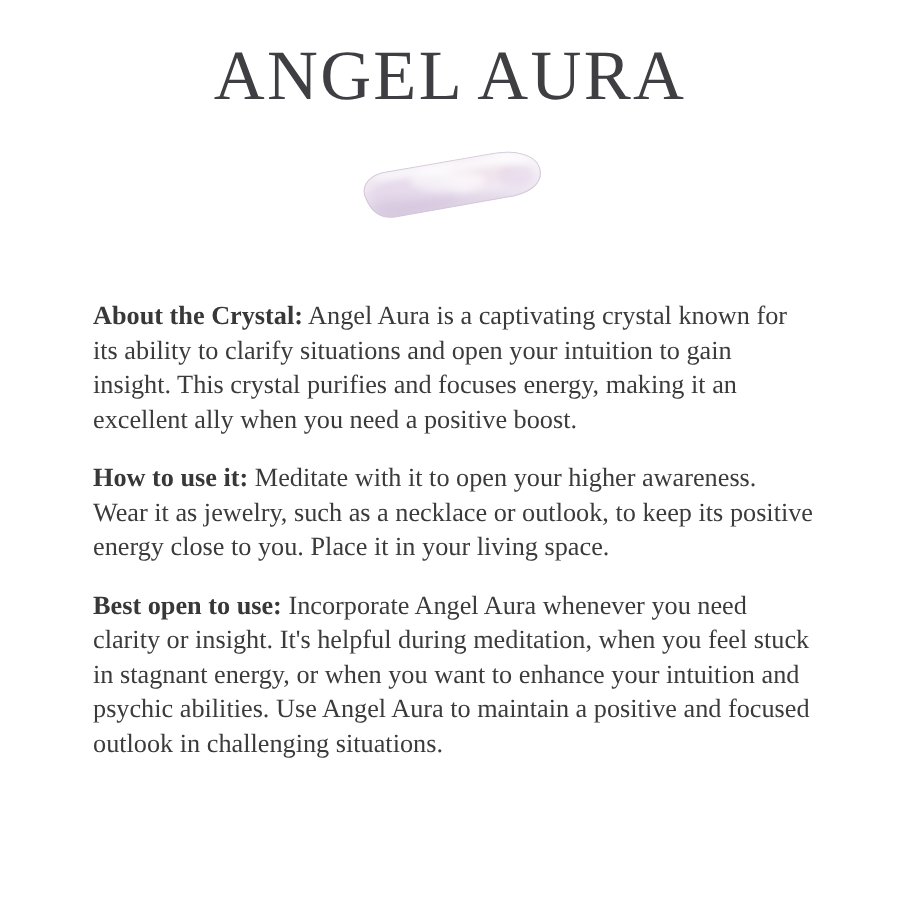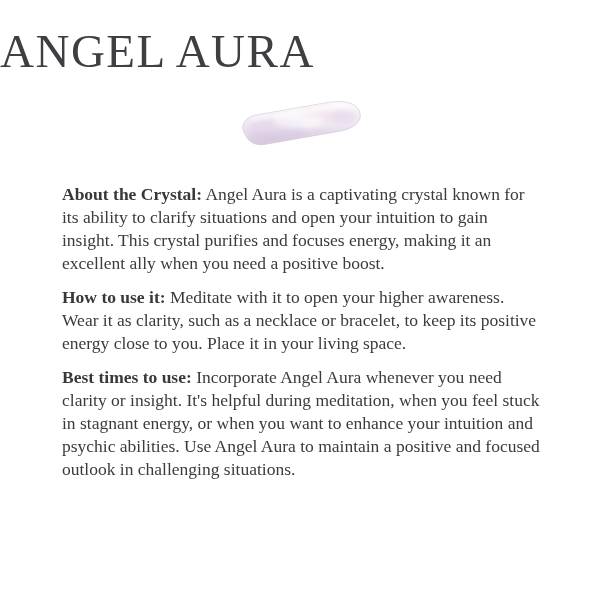--- a/index.html
+++ b/index.html
@@ -14,21 +14,21 @@
     color: #3b3b3b;
     overflow: hidden;
   }
   .page {
     width: 600px;
     height: 600px;
     box-sizing: border-box;
   }
   .title {
     margin: 27px 0 0 0;
-    text-align: left;
+    text-align: center;
     font-size: 47px;
     line-height: 48px;
     font-weight: 400;
     letter-spacing: 1.5px;
     color: #3e3e43;
     white-space: nowrap;
   }
   .crystal-wrap {
     width: 136px;
     height: 56px;
@@ -37,21 +37,21 @@
   .crystal-wrap svg {
     display: block;
     width: 136px;
     height: 56px;
   }
   .content {
     box-sizing: border-box;
     padding: 32px 56px 0 62px;
   }
   p.para {
-    margin: 0 0 11px 0;
+    margin: 16px 0 11px 0;
     font-size: 17.5px;
     line-height: 23px;
     color: #3b3b3b;
     text-align: left;
   }
   p.para b {
     font-weight: bold;
     color: #383838;
   }
 </style>
@@ -92,22 +92,22 @@
   </div>
 
   <div class="content">
 
     <p class="para">
       <b>About the Crystal:</b><span> Angel Aura is a captivating crystal known for its ability to clarify situations and open your intuition to gain insight. This crystal purifies and focuses energy, making it an excellent ally when you need a positive boost.</span>
     </p>
 
 
     <p class="para">
-      <b>How to use it:</b><span> Meditate with it to open your higher awareness. Wear it as clarity, such as a necklace or bracelet, to keep its positive energy close to you. Place it in your living space.</span>
+      <b>How to use it:</b><span> Meditate with it to open your higher awareness. Wear it as jewelry, such as a necklace or outlook, to keep its positive energy close to you. Place it in your living space.</span>
     </p>
 
     <p class="para">
-      <b>Best times to use:</b><span> Incorporate Angel Aura whenever you need clarity or insight. It's helpful during meditation, when you feel stuck in stagnant energy, or when you want to enhance your intuition and psychic abilities. Use Angel Aura to maintain a positive and focused outlook in challenging situations.</span>
+      <b>Best open to use:</b><span> Incorporate Angel Aura whenever you need clarity or insight. It's helpful during meditation, when you feel stuck in stagnant energy, or when you want to enhance your intuition and psychic abilities. Use Angel Aura to maintain a positive and focused outlook in challenging situations.</span>
     </p>
 
   </div>
 
 </div>
 
 </body></html>

